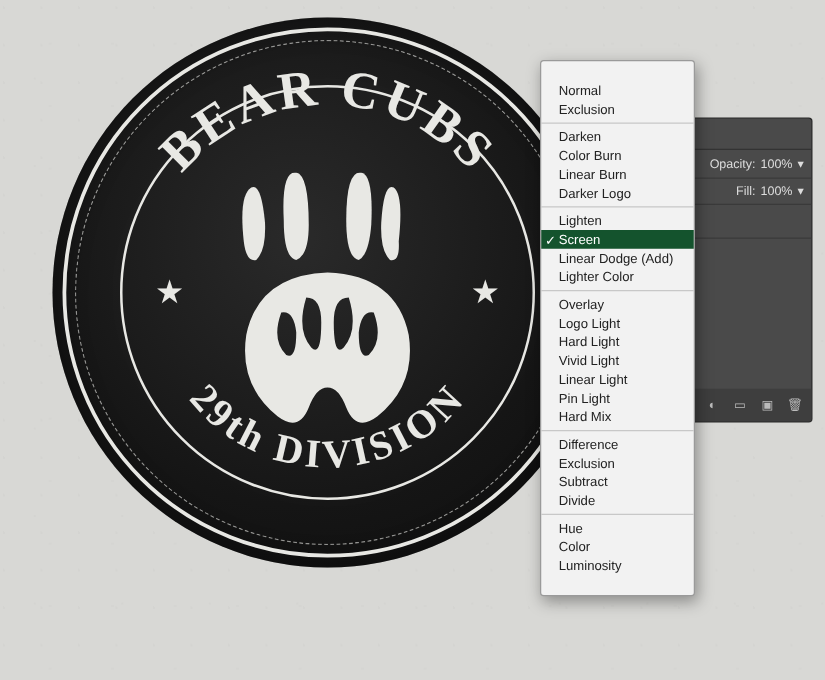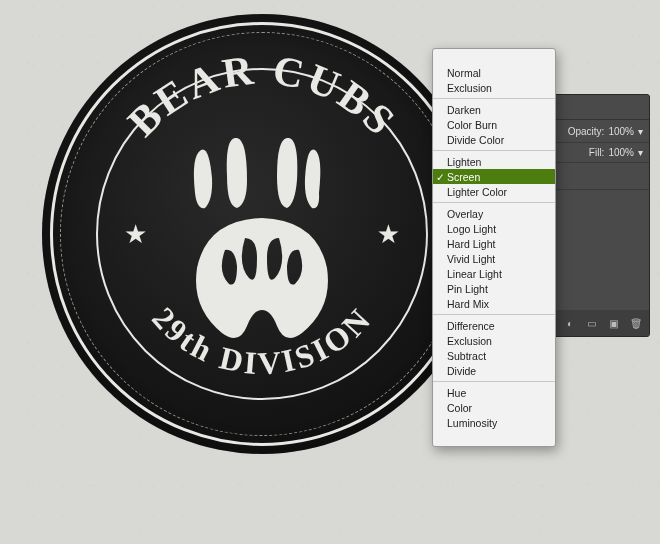--- a/index.html
+++ b/index.html
@@ -128,21 +128,21 @@
     font-size: 10.5px;
     color: #222;
     padding: 16px 0;
   }
   .menu-item {
     padding: 1.5px 14px;
     white-space: nowrap;
     cursor: default;
   }
   .menu-item.selected {
-    background: #4d7c0f;
+    background: #14532d;
     color: #fff;
     position: relative;
   }
   .menu-item.selected::before {
     content: "✓";
     position: absolute;
     left: 3px;
   }
   .menu-sep {
     height: 1px;
@@ -230,24 +230,26 @@
     </g>
   </svg>
 </div>
 
 <div class="blend-menu" id="blend-menu">
     <div class="menu-item">Normal</div>
     <div class="menu-item">Exclusion</div>
     <div class="menu-sep"></div>
     <div class="menu-item">Darken</div>
     <div class="menu-item">Color Burn</div>
-    <div class="menu-item">Divide Color</div>
+    <div class="menu-item">Linear Burn</div>
+    <div class="menu-item">Darker Logo</div>
     <div class="menu-sep"></div>
     <div class="menu-item">Lighten</div>
     <div class="menu-item selected">Screen</div>
+    <div class="menu-item">Linear Dodge (Add)</div>
     <div class="menu-item">Lighter Color</div>
     <div class="menu-sep"></div>
     <div class="menu-item">Overlay</div>
     <div class="menu-item">Logo Light</div>
     <div class="menu-item">Hard Light</div>
     <div class="menu-item">Vivid Light</div>
     <div class="menu-item">Linear Light</div>
     <div class="menu-item">Pin Light</div>
     <div class="menu-item">Hard Mix</div>
     <div class="menu-sep"></div>

